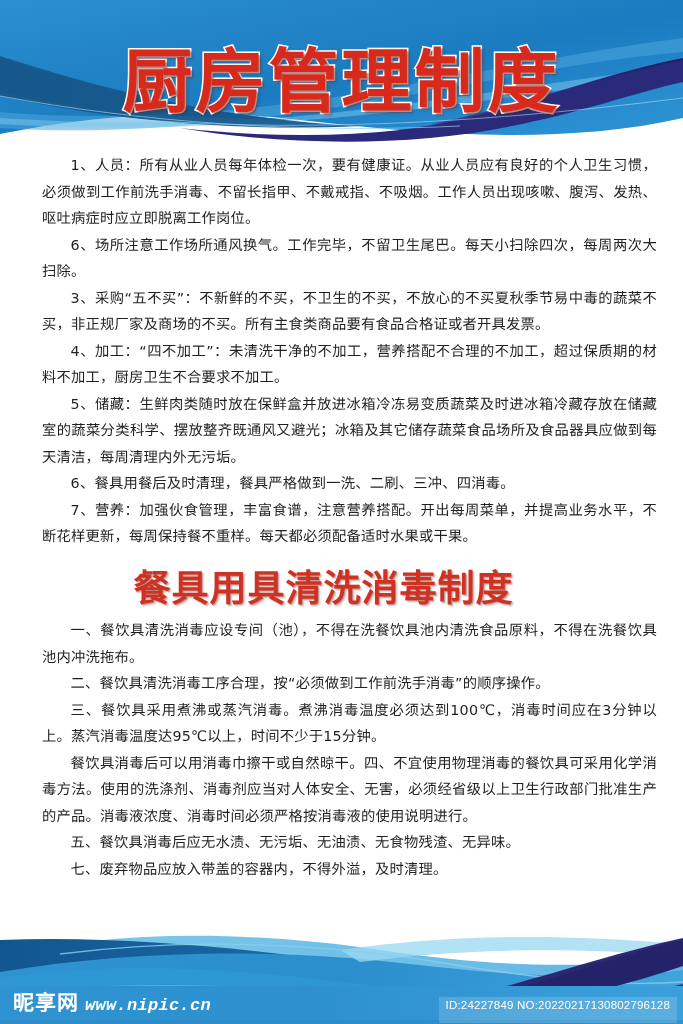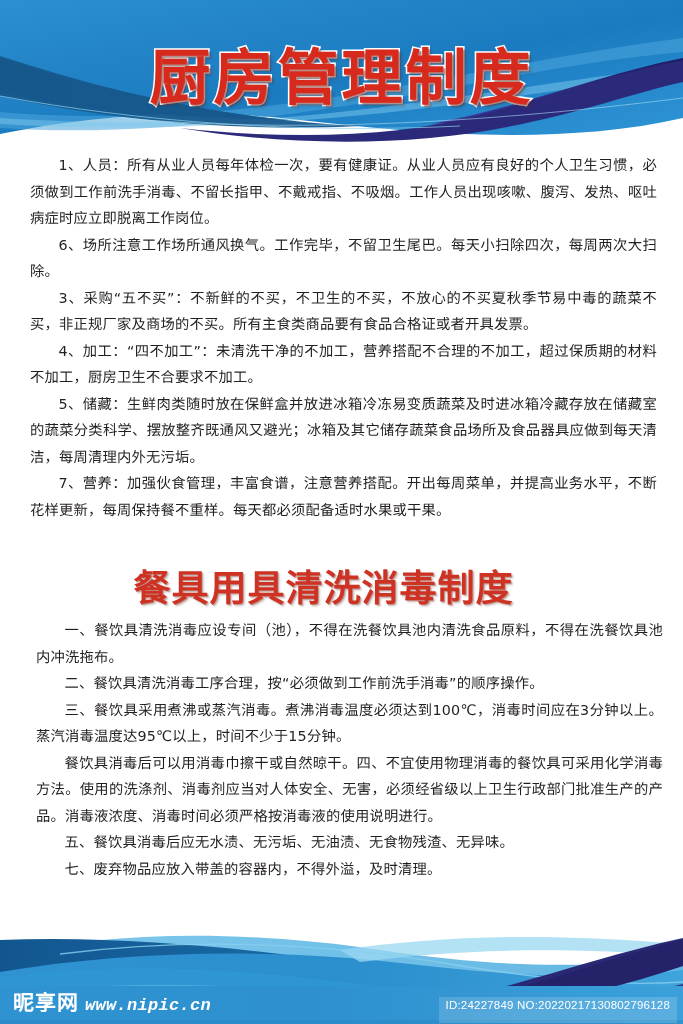--- a/index.html
+++ b/index.html
@@ -30,21 +30,21 @@
   }
   .top-banner svg { display: block; }
 
   .title-main {
     position: absolute;
     left: 0;
     top: 47px;
     width: 683px;
     text-align: center;
     font-family: "DejaVu Sans", "Liberation Sans", sans-serif;
-    font-size: 61px;
+    font-size: 70px;
     font-weight: bold;
     letter-spacing: 3px;
     color: #d8291d;
     -webkit-text-stroke: 3px #ffffff;
     paint-order: stroke fill;
     text-shadow:
        2px 2px 0 rgba(120,40,30,0.35),
        3px 3px 3px rgba(80,30,25,0.28);
     line-height: 1;
     white-space: nowrap;
@@ -57,21 +57,21 @@
     top: 152px;
     width: 631px;
   }
   .para {
     font-family: "DejaVu Sans", "Liberation Sans", sans-serif;
     font-size: 14.3px;
     line-height: 26.5px;
     color: #231f20;
     text-align: justify;
     text-indent: 2em;
-    margin: 0 0 0 4px;
+    margin: 0 0 0 16px;
     letter-spacing: 0.2px;
   }
 
   
   .title-sub-wrap {
     position: absolute;
     left: 0;
     top: 569px;
     width: 557px;
     text-align: center;
@@ -88,21 +88,21 @@
     paint-order: stroke fill;
     text-shadow:
        1px 1px 0 rgba(130,45,35,0.30),
        2px 2px 2px rgba(90,35,28,0.25);
     line-height: 1.1;
     white-space: nowrap;
   }
 
   .content2 {
     position: absolute;
-    left: 32px;
+    left: 26px;
     top: 617px;
     width: 631px;
   }
 
   
   .bottom-waves {
     position: absolute;
     left: 0;
     top: 898px;
     width: 683px;
@@ -201,20 +201,21 @@
     </svg>
     <div class="title-main">厨房管理制度</div>
   </div>
 
   <div class="content">
     <p class="para">1、人员：所有从业人员每年体检一次，要有健康证。从业人员应有良好的个人卫生习惯，必须做到工作前洗手消毒、不留长指甲、不戴戒指、不吸烟。工作人员出现咳嗽、腹泻、发热、呕吐病症时应立即脱离工作岗位。</p>
     <p class="para">6、场所注意工作场所通风换气。工作完毕，不留卫生尾巴。每天小扫除四次，每周两次大扫除。</p>
     <p class="para">3、采购“五不买”：不新鲜的不买，不卫生的不买，不放心的不买夏秋季节易中毒的蔬菜不买，非正规厂家及商场的不买。所有主食类商品要有食品合格证或者开具发票。</p>
     <p class="para">4、加工：“四不加工”：未清洗干净的不加工，营养搭配不合理的不加工，超过保质期的材料不加工，厨房卫生不合要求不加工。</p>
     <p class="para">5、储藏：生鲜肉类随时放在保鲜盒并放进冰箱冷冻易变质蔬菜及时进冰箱冷藏存放在储藏室的蔬菜分类科学、摆放整齐既通风又避光；冰箱及其它储存蔬菜食品场所及食品器具应做到每天清洁，每周清理内外无污垢。</p>
+    <p class="para">6、餐具用餐后及时清理，餐具严格做到一洗、二刷、三冲、四消毒。</p>
     <p class="para">7、营养：加强伙食管理，丰富食谱，注意营养搭配。开出每周菜单，并提高业务水平，不断花样更新，每周保持餐不重样。每天都必须配备适时水果或干果。</p>
   </div>
 
   <div class="title-sub-wrap">
     <span class="title-sub">餐具用具清洗消毒制度</span>
   </div>
 
   <div class="content2">
     <p class="para">一、餐饮具清洗消毒应设专间（池），不得在洗餐饮具池内清洗食品原料，不得在洗餐饮具池内冲洗拖布。</p>
     <p class="para">二、餐饮具清洗消毒工序合理，按“必须做到工作前洗手消毒”的顺序操作。</p>

